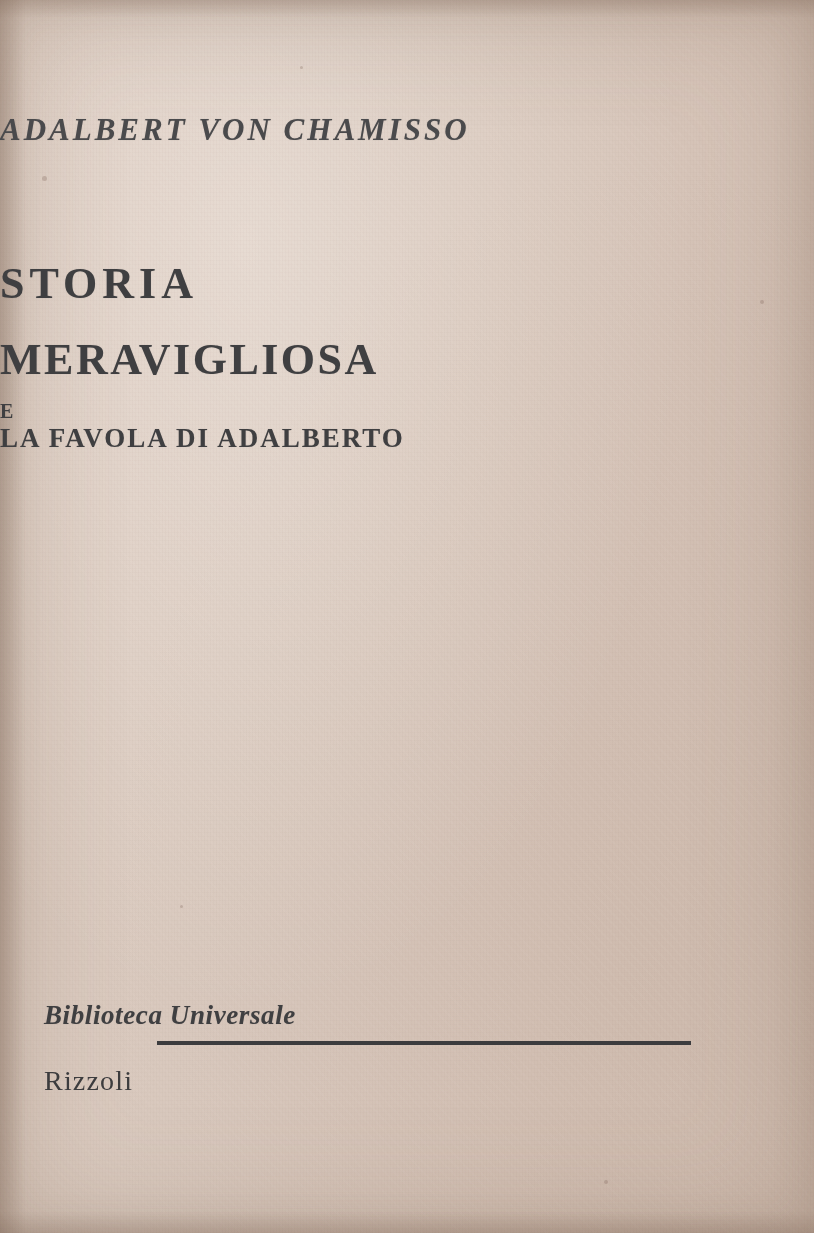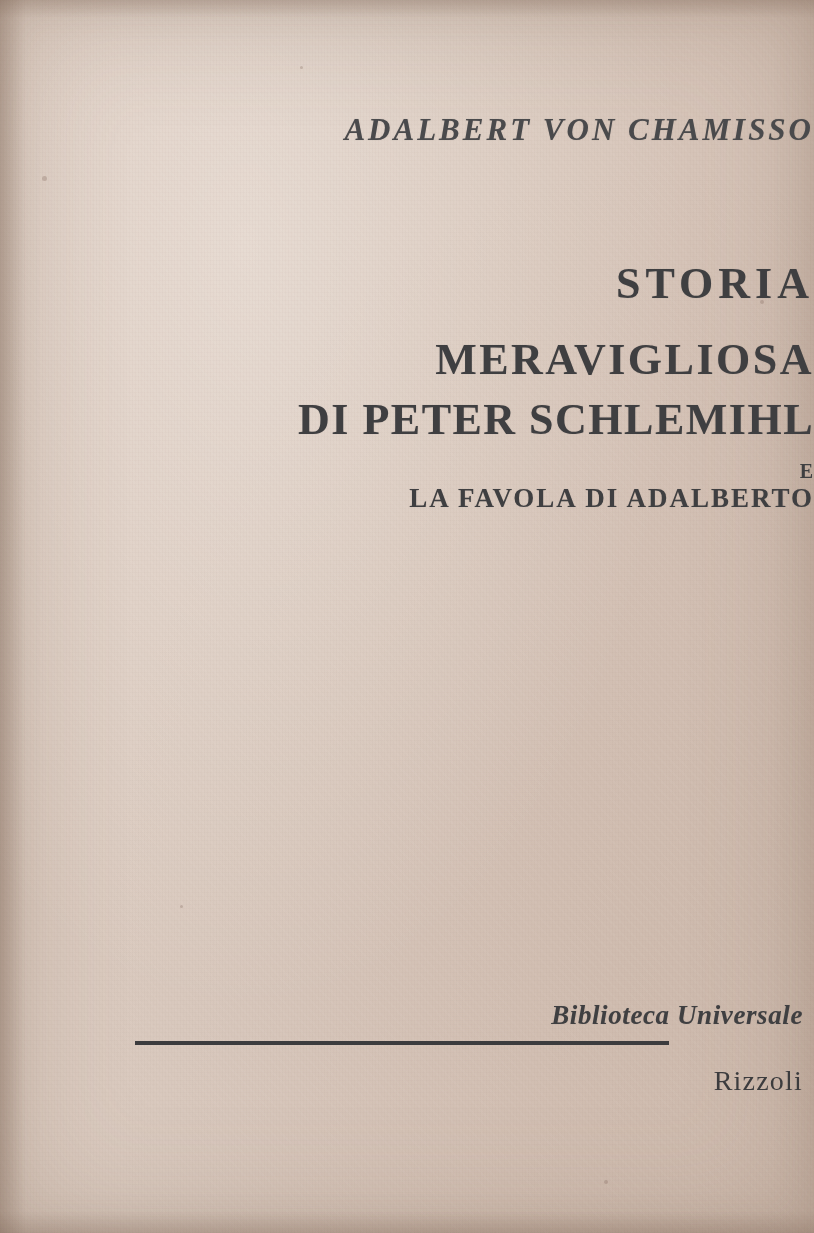--- a/index.html
+++ b/index.html
@@ -60,21 +60,21 @@
     background: linear-gradient(0deg, rgba(105,80,65,0.20) 0%, rgba(105,80,65,0.0) 100%);
     pointer-events: none;
   }
 
   .content {
     position: relative;
     z-index: 3;
     width: 100%;
     height: 100%;
     box-sizing: border-box;
-    text-align: right;
+    text-align: left;
     color: #3b3b3d;
   }
 
   .author {
     position: absolute;
     top: 112px;
     left: 0; right: 0;
     font-family: "Liberation Serif", serif;
     font-style: italic;
     font-weight: bold;
@@ -115,21 +115,21 @@
     font-weight: bold;
     font-size: 27px;
     letter-spacing: 2px;
     color: #3f3f41;
     text-shadow: 0 0 1px rgba(60,55,55,0.2);
   }
 
   .imprint {
     position: absolute;
     bottom: 136px;
-    left: 0; right: 11px;
+    left: 0; right: 11px; padding-left: 44px;
   }
   .series {
     font-family: "Liberation Serif", serif;
     font-style: italic;
     font-weight: bold;
     font-size: 27px;
     letter-spacing: 0.6px;
     color: #3f3f41;
     text-shadow: 0 0 1px rgba(60,55,55,0.2);
   }
@@ -168,21 +168,20 @@
   <div class="speck" style="left:604px; top:1180px; width:4px; height:4px;"></div>
   <div class="speck" style="left:300px; top:66px; width:3px; height:3px;"></div>
 
   <div class="content">
 
     <div class="author">ADALBERT VON CHAMISSO</div>
 
     <div class="title-block">
       <div class="title-line title-1">STORIA</div>
       <div class="title-line title-2">MERAVIGLIOSA</div>
-      <div class="title-line title-3">DI PETER SCHLEMIHL</div>
       <div class="conj">E</div>
       <div class="subtitle">LA FAVOLA DI ADALBERTO</div>
     </div>
 
     <div class="imprint">
       <div class="series">Biblioteca Universale</div>
       <div class="rule"></div>
       <div class="publisher">Rizzoli</div>
     </div>
 

